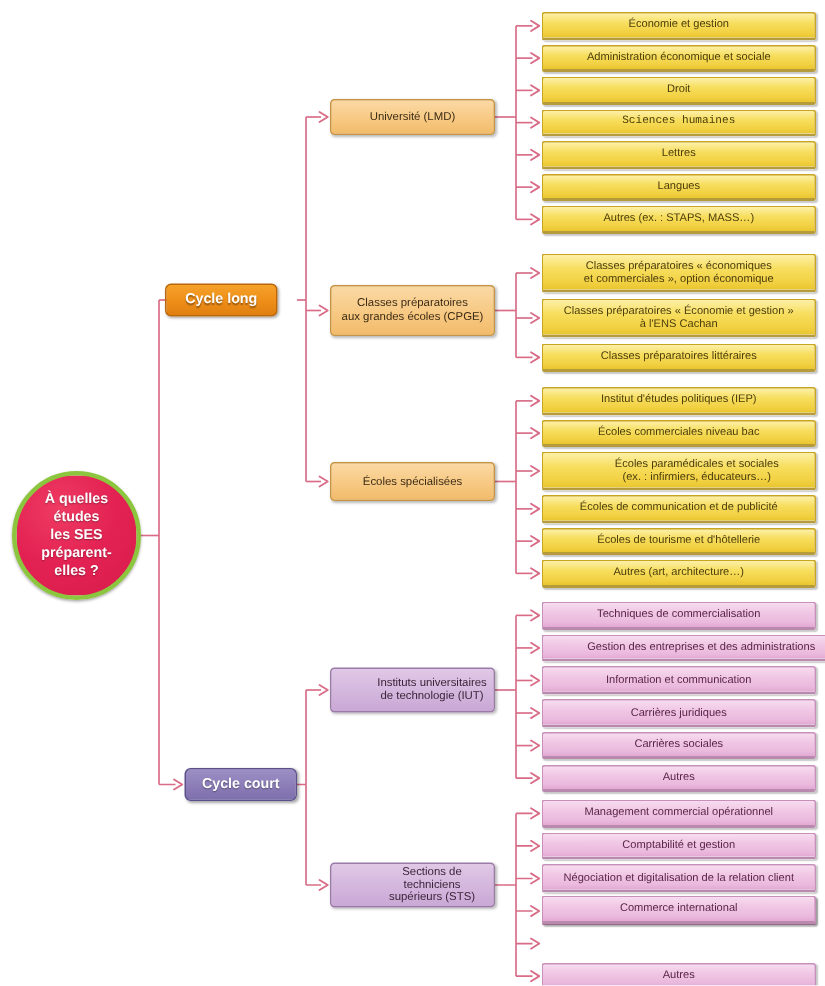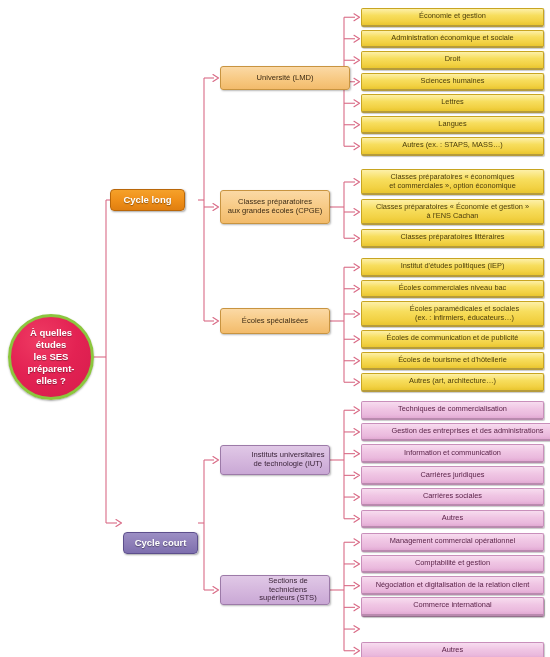--- a/index.html
+++ b/index.html
@@ -62,21 +62,20 @@
     border-radius:4px;
     box-shadow:1px 1px 2px rgba(0,0,0,.35);
   }
   .lvl1.orange{
     background:linear-gradient(180deg,#f5a12a 0%,#ef8f19 52%,#e07f10 100%);
     border:1px solid #b9670a;
   }
   .lvl1.purple{
     background:linear-gradient(180deg,#9c8fc4 0%,#8d7eb8 52%,#7e6fae 100%);
     border:1px solid #5d4f8c;
-    margin-top:20px;
   }
 
   
   .lvl2{
     width:110px;
     color:#3b2a14;
     font-size:7.6px;
     border-radius:3px;
     box-shadow:1px 1px 2px rgba(0,0,0,.28);
   }
@@ -203,33 +202,33 @@
       <path d="M344 650.7500000000002 H355" fill="none" stroke="#d96b86" stroke-width="1.1"></path>
       <path d="M354 647.3500000000003 L359.5 650.7500000000002 L354 654.1500000000002" fill="none" stroke="#d96b86" stroke-width="1.2" stroke-linecap="round" stroke-linejoin="round"></path>
     </svg>
   <div id="nodes">
       <div class="node root" style="left: 8px; top: 314px; width: 86px; height: 86px;">
         <span>À quelles<br>études<br>les SES<br>préparent-<br>elles ?</span>
       </div>
       <div class="node lvl1 orange" style="left: 110px; top: 189px; width: 75px; height: 22px;">
         <span>Cycle long</span>
       </div>
-      <div class="node lvl2 peach" style="left: 220px; top: 66px; width: 130px; height: 24px;">
+      <div class="node lvl2 peach" style="left: 220px; top: 66px; width: 110px; height: 24px;">
         <span>Université (LMD)</span>
       </div>
       <div class="node leaf yellow" style="left: 361px; top: 8px; width: 183px; height: 18.5px;">
         <span>Économie et gestion</span>
       </div>
       <div class="node leaf yellow" style="left: 361px; top: 29.5px; width: 183px; height: 18.5px;">
         <span>Administration économique et sociale</span>
       </div>
       <div class="node leaf yellow" style="left: 361px; top: 51px; width: 183px; height: 18.5px;">
         <span>Droit</span>
       </div>
-      <div class="node leaf yellow" style="left: 361px; top: 72.5px; width: 183px; height: 18.5px;">
+      <div class="node leaf yellow" style="left: 361px; top: 72.5px; width: 183px; height: 18.5px; font-family: Liberation Mono, monospace;">
         <span>Sciences humaines</span>
       </div>
       <div class="node leaf yellow" style="left: 361px; top: 94px; width: 183px; height: 18.5px;">
         <span>Lettres</span>
       </div>
       <div class="node leaf yellow" style="left: 361px; top: 115.5px; width: 183px; height: 18.5px;">
         <span>Langues</span>
       </div>
       <div class="node leaf yellow" style="left: 361px; top: 137px; width: 183px; height: 18.5px;">
         <span>Autres (ex. : STAPS, MASS…)</span>

